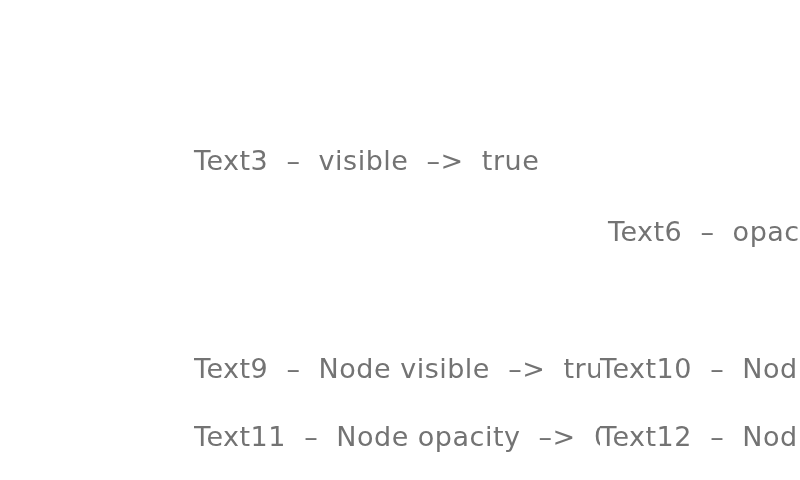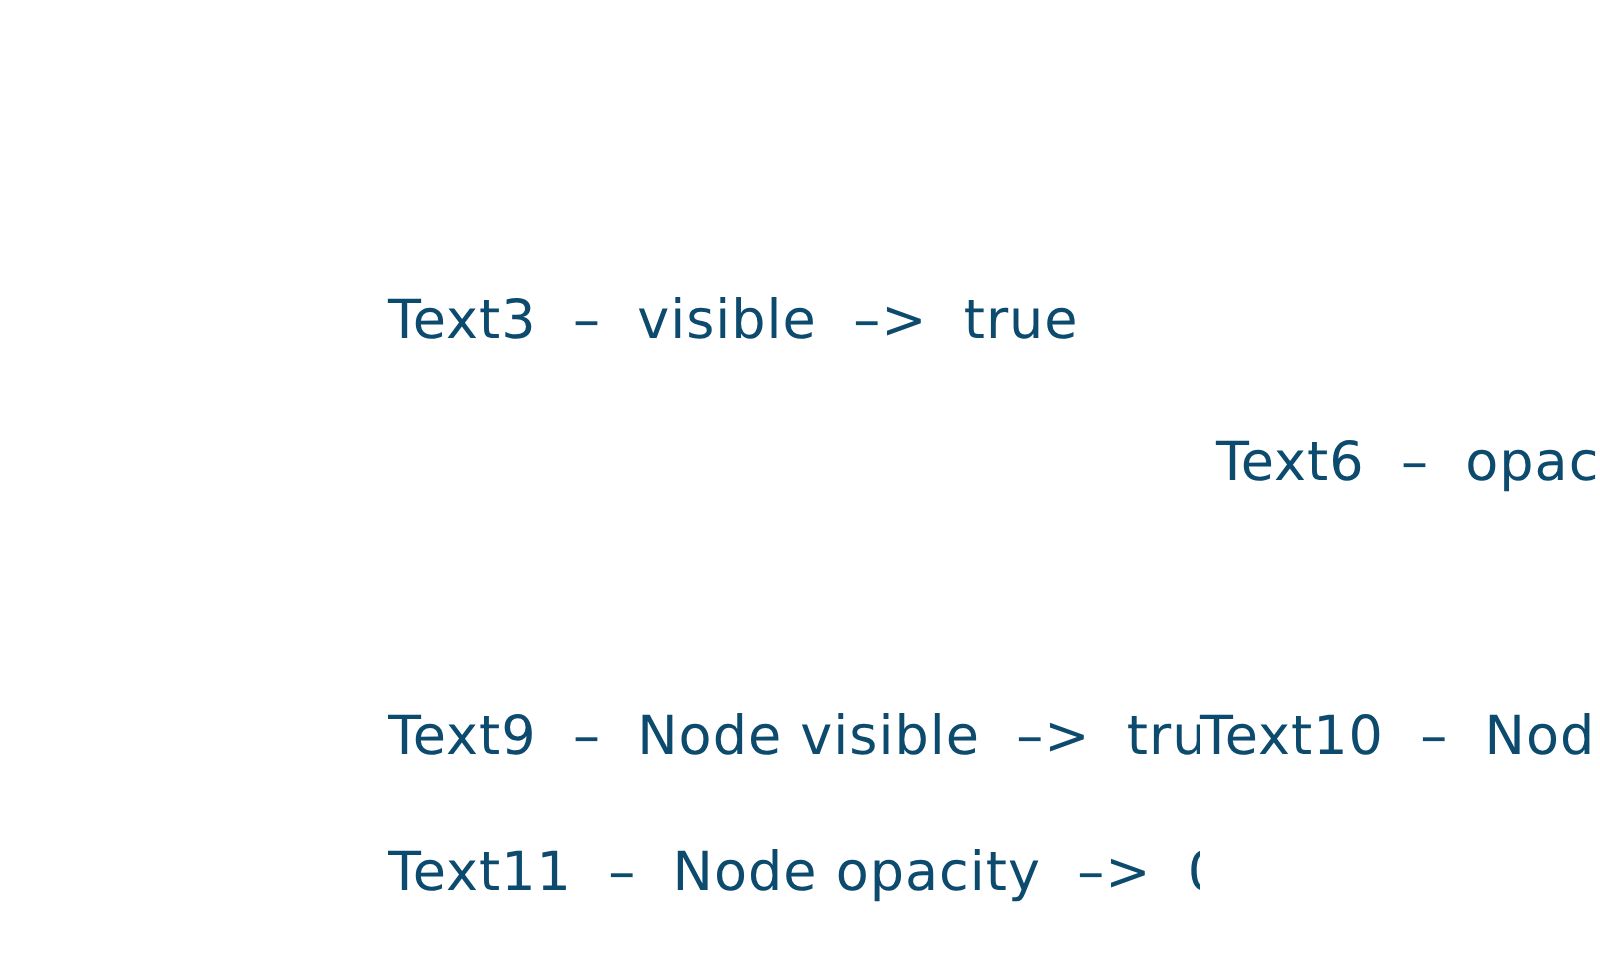--- a/index.html
+++ b/index.html
@@ -16,21 +16,21 @@
   #stage {
     position: relative;
     width: 800px;
     height: 480px;
     background: #ffffff;
     overflow: hidden;
   }
   .text-label {
     position: absolute;
     white-space: pre;
-    color: #0c4a6e;
+    color: #737373;
     font-family: "DejaVu Sans", sans-serif;
     font-size: 27px;
     line-height: 27px;
     letter-spacing: 0.5px;
     font-weight: 400;
   }
   
   .clip-box {
     position: absolute;
     overflow: hidden;
@@ -59,14 +59,15 @@
   <div class="clip-box row-3a">
     <span class="text-label">Text9  –  Node visible  –&gt;  tru</span>
   </div>
 
   <div class="text-label row-3b">Text10  –  Nod</div>
 
   <div class="clip-box row-4a">
     <span class="text-label">Text11  –  Node opacity  –&gt;  0</span>
   </div>
 
+  <div class="text-label row-4b">Text12  –  Nod</div>
 
 </div>
 
 </body></html>

